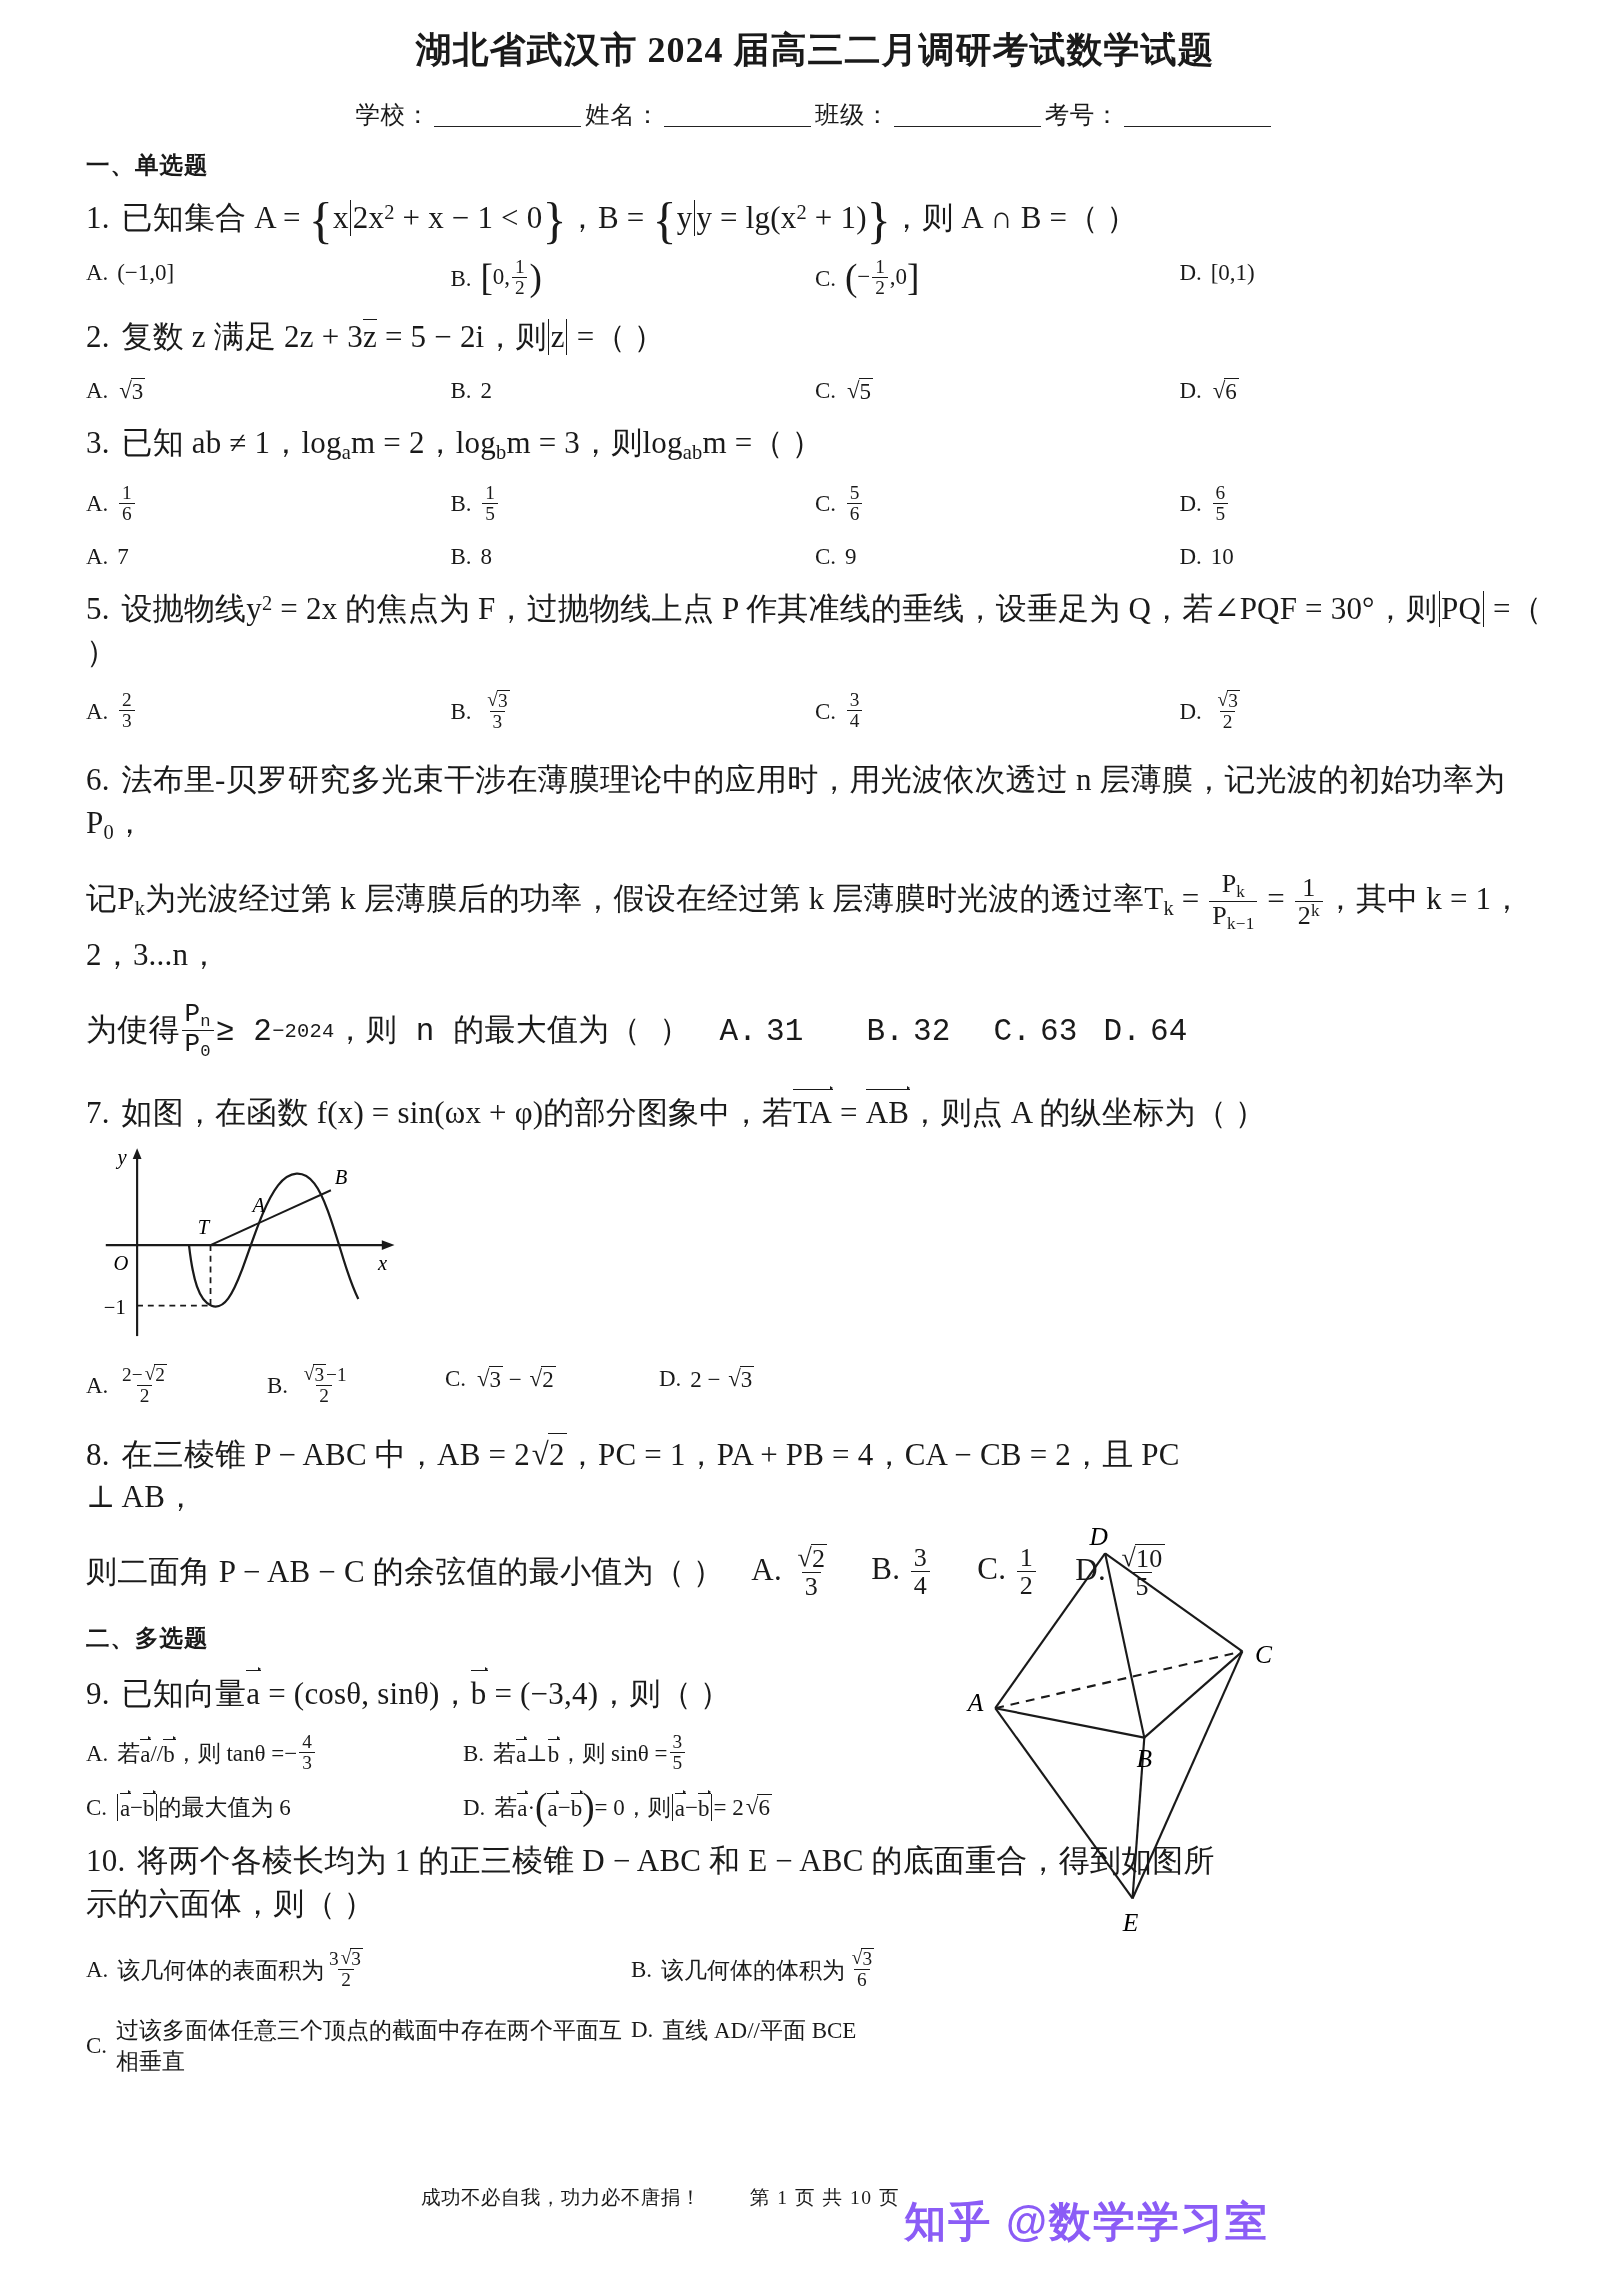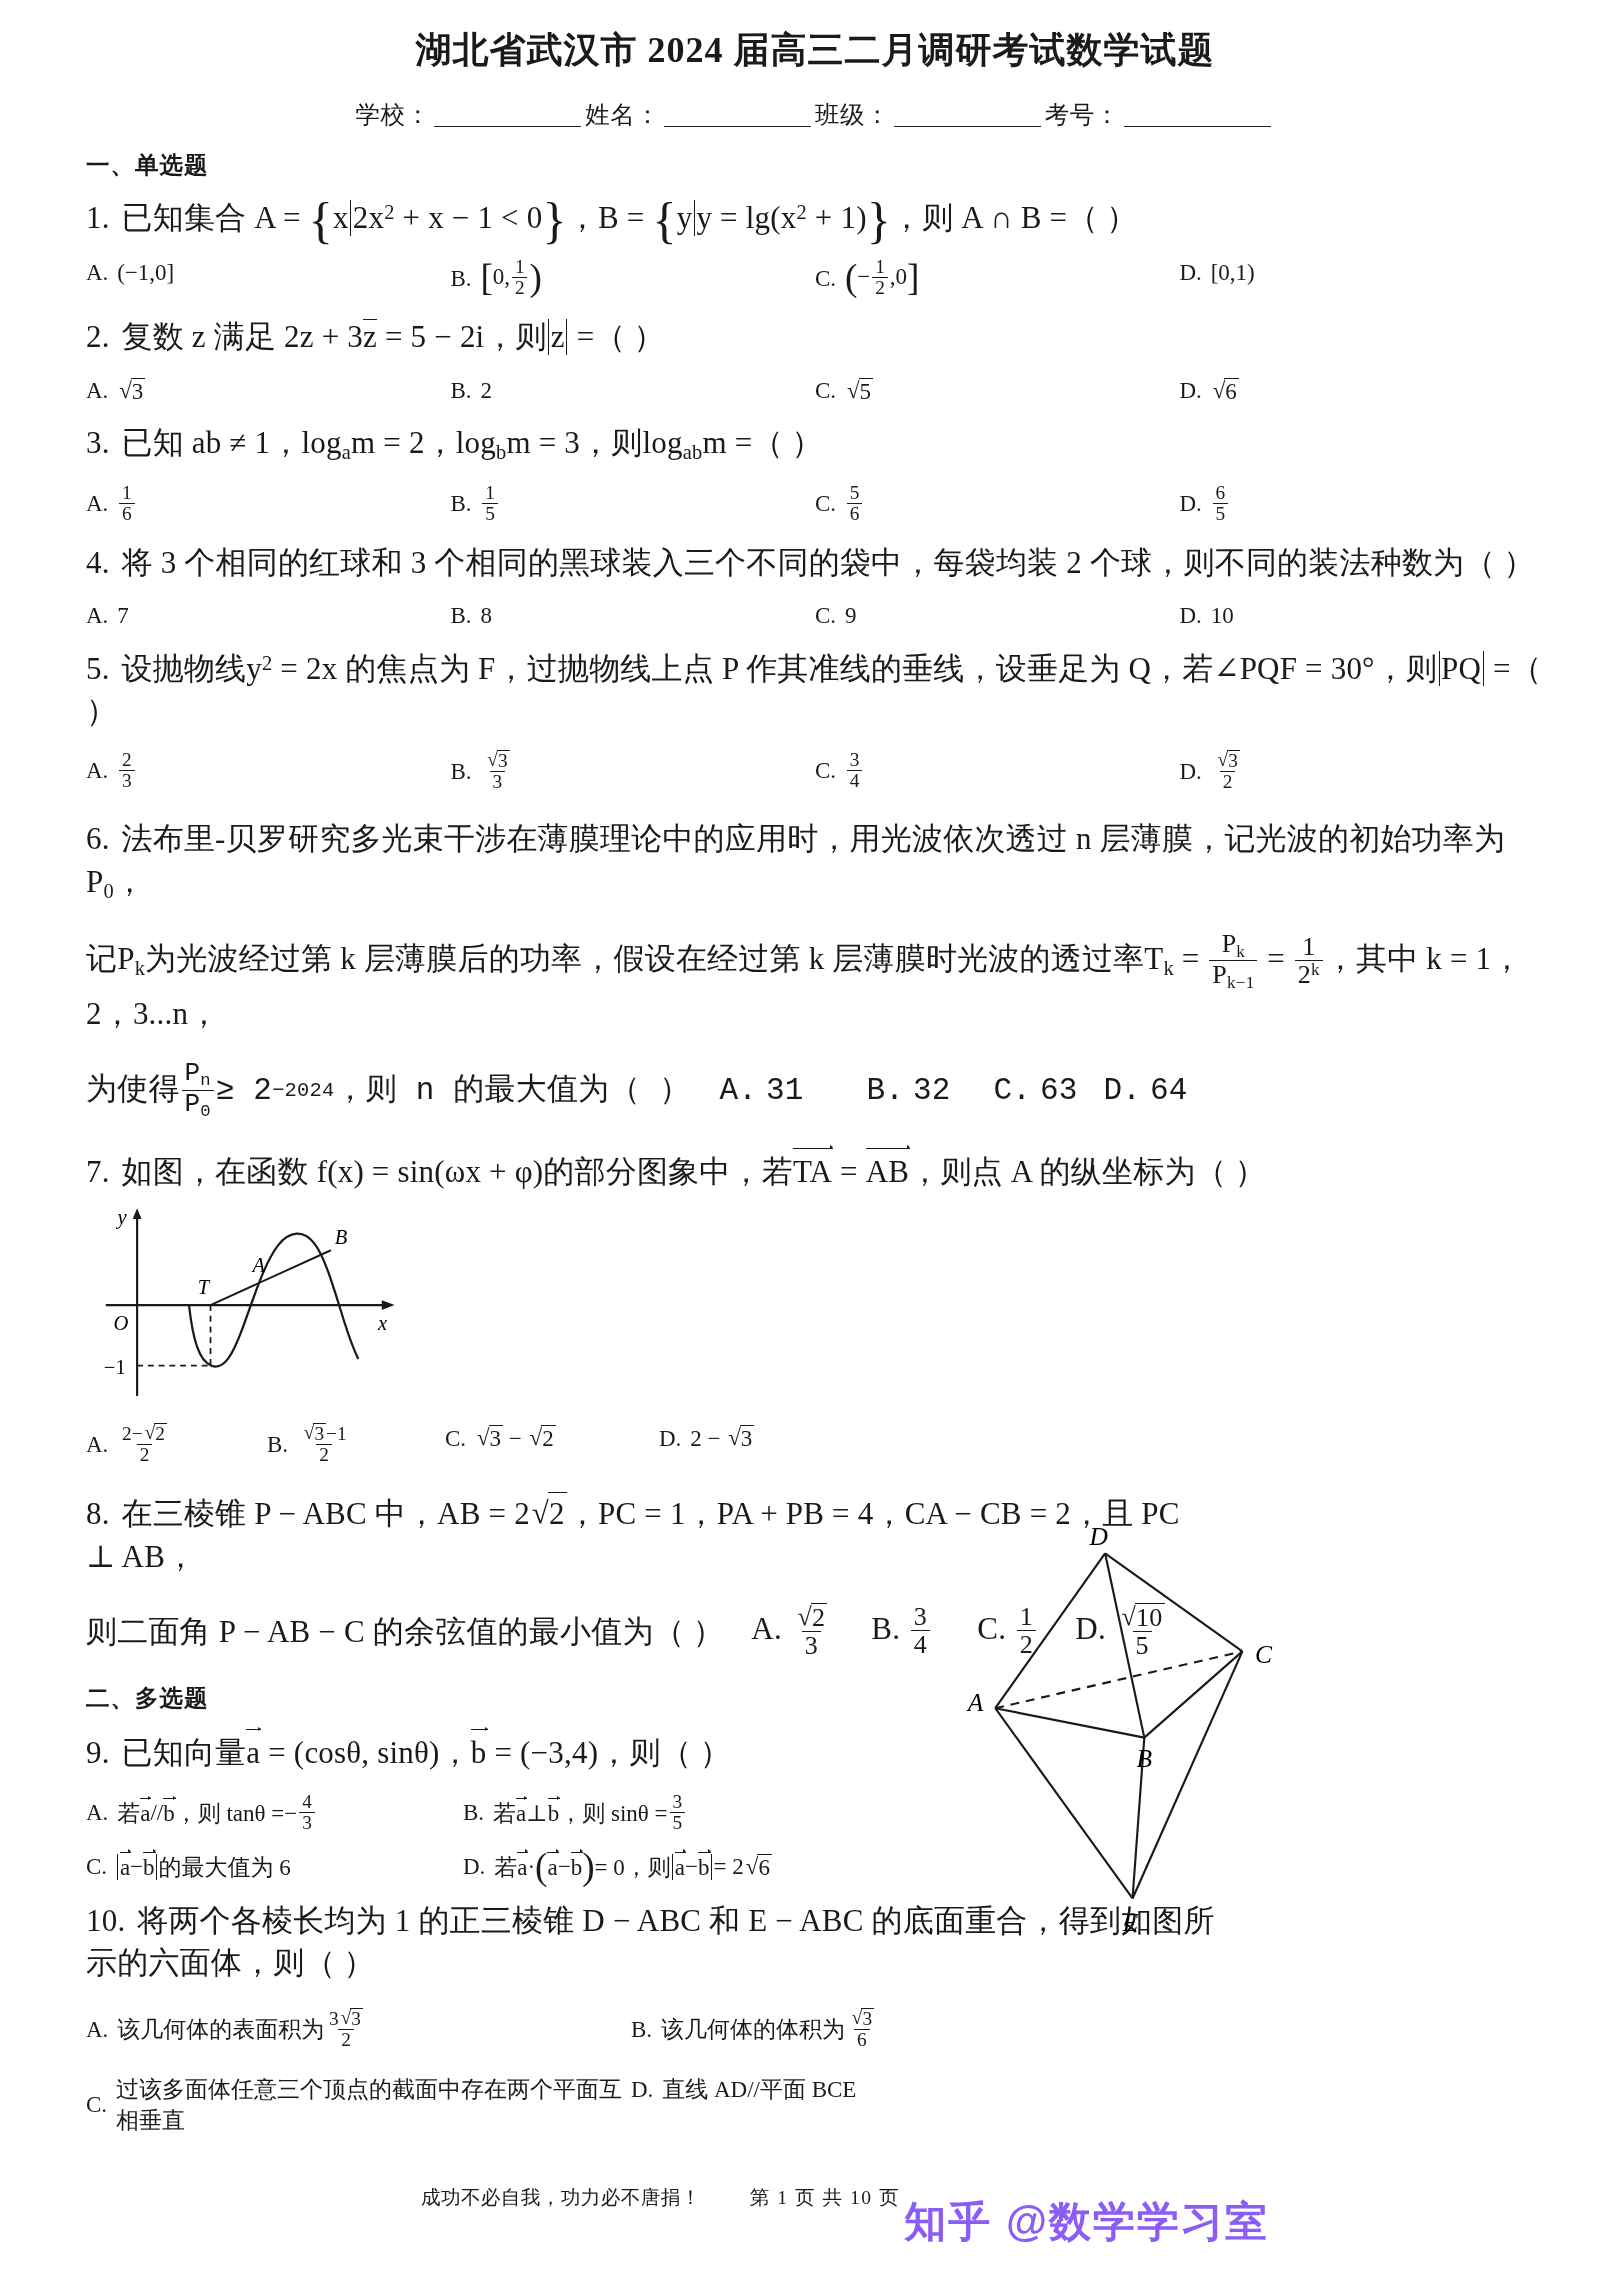--- a/index.html
+++ b/index.html
@@ -286,24 +286,20 @@
         </div>
     <div class="opt">
           <span class="lbl">D.</span>
           <span><span class="frac">
               <span class="fn">6</span>
               <span class="fd">5</span>
             </span></span>
         </div>
   </div>
 
-  <div class="q">
-    <span class="num">4.</span>
-    <span>将 3 个相同的红球和 3 个相同的黑球装入三个不同的袋中，每袋均装 2 个球，则不同的装法种数为（   ）</span>
-  </div>
   <div class="opts grid4">
     <div class="opt">
           <span class="lbl">A.</span>
           <span>7</span>
         </div>
     <div class="opt">
           <span class="lbl">B.</span>
           <span>8</span>
         </div>
     <div class="opt">

